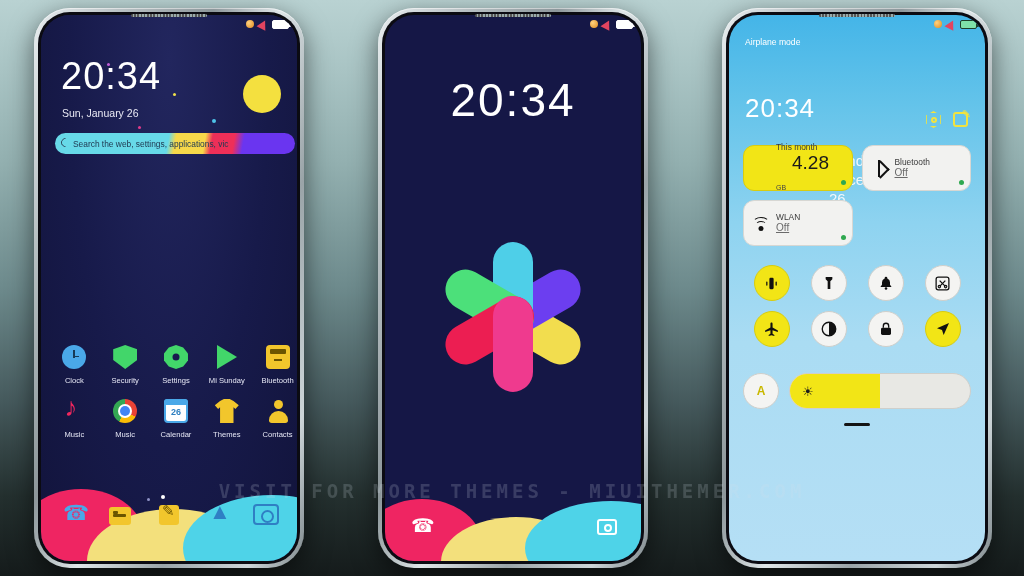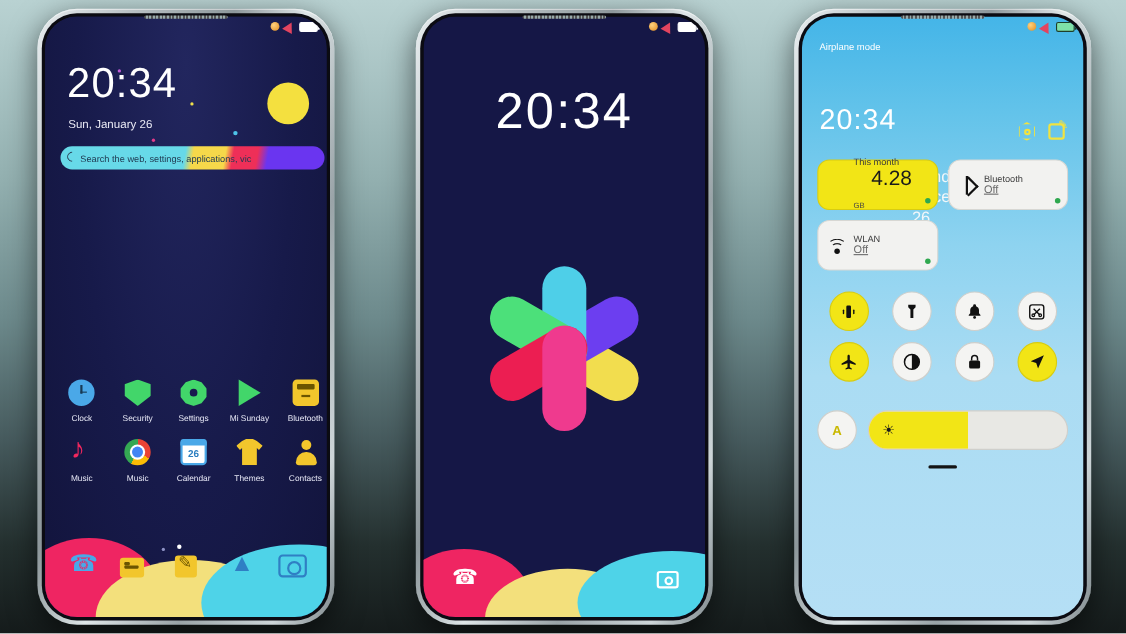--- a/index.html
+++ b/index.html
@@ -477,13 +477,14 @@
             <span class="fill" id="bright-fill" style="width: 50%;"></span>
             <span class="sun">☀</span>
           </span>
         </div>
 
         <div class="cc-handle"></div>
       </div>
     </div>
   </div>
 
+  <div class="watermark">VISIT FOR MORE THEMES - MIUITHEMER.COM</div>
 </div>
 
 </body></html>

